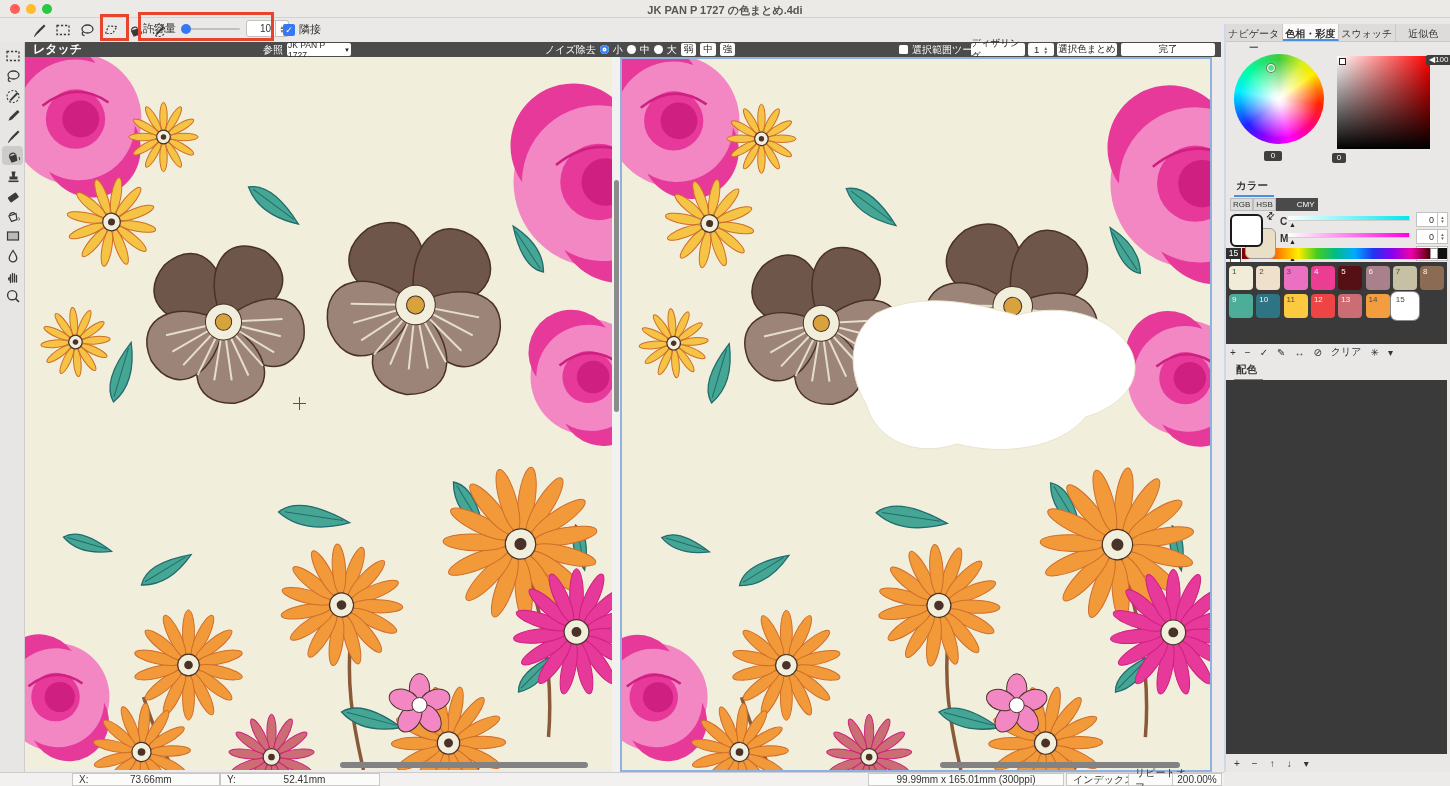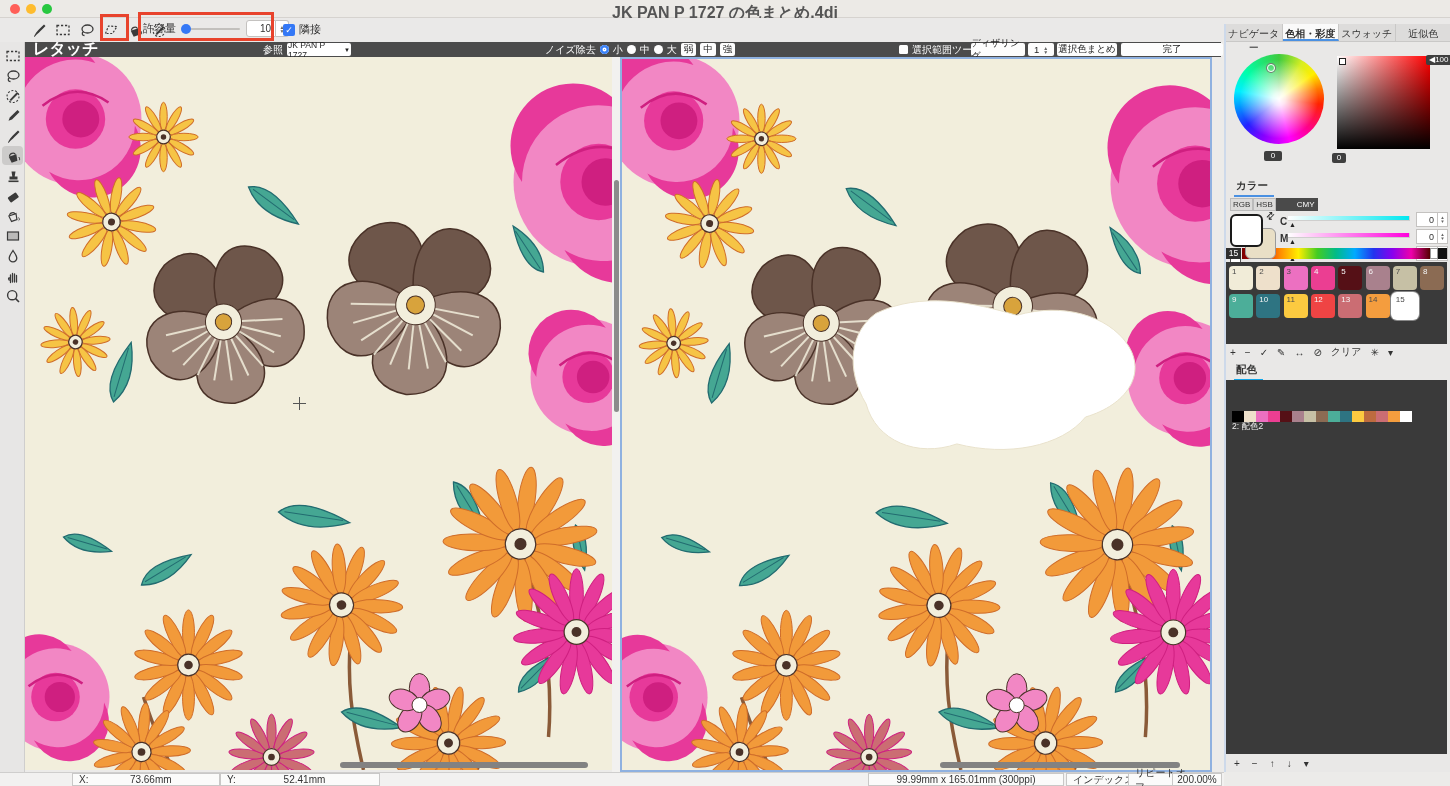--- a/index.html
+++ b/index.html
@@ -3,50 +3,50 @@
 <meta charset="utf-8">
 <style>
   * { margin:0; padding:0; box-sizing:border-box; }
   html,body { width:1450px; height:786px; overflow:hidden; }
   body { font-family:"Liberation Sans","DejaVu Sans",sans-serif; background:#ecebe9; position:relative; font-size:11px; color:#333; }
 
   
   .titlebar { position:absolute; left:0; top:0; width:1450px; height:18px; background:#eceae6; border-bottom:1px solid #d6d3cf; }
   .tl { position:absolute; top:4px; width:10px; height:10px; border-radius:50%; }
   .tl.r{ left:10px; background:#ff5f57;} .tl.y{ left:26px; background:#febc2e;} .tl.g{ left:42px; background:#28c840;}
-  .title { position:absolute; left:0; right:0; top:3px; text-align:center; font-size:16px; font-weight:bold; color:#555; }
+  .title { position:absolute; left:0; right:0; top:3px; text-align:center; font-size:11px; font-weight:bold; color:#555; }
 
   
   .toolbar { position:absolute; left:0; top:18px; width:1450px; height:24px; background:#eae9e8; }
   .tb-icons { position:absolute; left:28px; top:1px; display:flex; gap:3px; }
   .tb-icon { width:21px; height:21px; display:flex; align-items:center; justify-content:center; }
   .tol-group { position:absolute; left:143px; top:2px; display:flex; align-items:center; gap:6px; }
   .slider { position:relative; width:58px; height:2px; background:#c2c0bd; border-radius:1px; }
   .slider .knob { position:absolute; left:-1px; top:-4px; width:10px; height:10px; border-radius:50%; background:#3478f6; }
   .numbox { width:30px; height:17px; background:#fff; border:1px solid #c4c2c0; border-radius:3px 0 0 3px; font-size:10px; text-align:right; padding:2px 4px 0 0; }
   .stepper { width:13px; height:17px; background:#fff; border:1px solid #c4c2c0; border-left:none; border-radius:0 3px 3px 0; font-size:5px; color:#666; display:flex; flex-direction:column; align-items:center; justify-content:center; line-height:4px; }
   .adj-group { position:absolute; left:283px; top:4px; display:flex; align-items:center; gap:4px; }
   .cb-on { width:12px; height:12px; background:#3478f6; border-radius:2px; color:#fff; font-size:9px; line-height:12px; text-align:center; }
   .anno { position:absolute; border:3px solid #e8432c; z-index:50; pointer-events:none; }
   .overflow-arrow { position:absolute; right:8px; top:4px; font-size:11px; color:#222; }
 
   
   .optbar { position:absolute; left:25px; top:42px; width:1196px; height:15px; background:#4b4b4b; color:#fff; font-size:10px; }
   .optbar > div { position:absolute; top:0; height:15px; display:flex; align-items:center; gap:4px; }
-  .g-mode  { left:8px; font-weight:bold; font-size:16px; }
+  .g-mode  { left:8px; font-weight:bold; font-size:12px; }
   .g-ref   { left:238px; }
   .dropdown { width:64px; height:13px; background:#fff; color:#222; border-radius:2px; font-size:8.5px; display:flex; align-items:center; justify-content:space-between; padding:0 1px; }
   .g-noise { left:520px; }
   .radio { width:9px; height:9px; border-radius:50%; background:#fdfdfd; display:inline-block; }
   .radio.sel { background:#3b82f7; box-shadow:inset 0 0 0 2.5px #3b82f7, inset 0 0 0 4px #fff; }
   .mini-btn { height:13px; background:#fdfdfd; color:#222; border-radius:2px; padding:0 3px; font-size:9.5px; display:flex; align-items:center; }
   .g-dither { left:874px; }
   .cb-off { width:9px; height:9px; background:#fdfdfd; border-radius:1.5px; }
   .ob-btn { position:absolute !important; height:13px !important; top:1px !important; background:#fdfdfd; color:#222; border-radius:2px; font-size:9.5px; align-items:center; justify-content:center; display:flex; }
-  .b-dithering{ left:946px; width:54px; } .b-step{ left:1003px; width:26px; gap:2px;} .b-merge{ left:1032px; width:60px; } .b-done{ left:1096px; width:102px; }
+  .b-dithering{ left:946px; width:54px; } .b-step{ left:1003px; width:26px; gap:2px;} .b-merge{ left:1032px; width:60px; } .b-done{ left:1096px; width:94px; }
   .st-ar { font-size:5px; color:#666; line-height:4px; display:flex; flex-direction:column; }
 
   
   .palette { position:absolute; left:0; top:42px; width:25px; height:744px; background:#e7e6e5; border-right:1px solid #cfcecd; }
   .pal-tool { width:21px; height:19px; margin:0 0 0 2px; display:flex; align-items:center; justify-content:center; border-radius:4px; }
   .pal-tool.sel { background:#cccbca; }
 
   
   .canvas { position:absolute; background:#f2eedc; overflow:hidden; }
   .canvas svg { display:block; }
@@ -1005,40 +1005,20 @@
       <span>✎</span>
       <span>↔</span>
       <span>⊘</span>
       <span>クリア</span>
       <span>✳</span>
       <span>▾</span>
     </div>
 
   <div class="scheme-tab">配色</div>
   <div class="scheme-panel" id="scheme-panel">
-      <div class="scheme-row" style="top: 29px;">
-        <div class="scheme-chips">
-          <span class="scheme-chip" style="background: rgb(0, 0, 0);"></span>
-          <span class="scheme-chip" style="background: rgb(238, 224, 203);"></span>
-          <span class="scheme-chip" style="background: rgb(236, 112, 193);"></span>
-          <span class="scheme-chip" style="background: rgb(235, 62, 146);"></span>
-          <span class="scheme-chip" style="background: rgb(85, 16, 22);"></span>
-          <span class="scheme-chip" style="background: rgb(169, 129, 141);"></span>
-          <span class="scheme-chip" style="background: rgb(198, 192, 165);"></span>
-          <span class="scheme-chip" style="background: rgb(139, 107, 83);"></span>
-          <span class="scheme-chip" style="background: rgb(76, 174, 153);"></span>
-          <span class="scheme-chip" style="background: rgb(46, 116, 130);"></span>
-          <span class="scheme-chip" style="background: rgb(252, 202, 64);"></span>
-          <span class="scheme-chip" style="background: rgb(189, 107, 63);"></span>
-          <span class="scheme-chip" style="background: rgb(203, 109, 115);"></span>
-          <span class="scheme-chip" style="background: rgb(244, 157, 62);"></span>
-          <span class="scheme-chip" style="background: rgb(255, 255, 255);"></span>
-        </div>
-        <div class="scheme-lbl">2: 配色2</div>
-      </div>
     </div>
 
   <div class="sb-bottom" id="sb-bottom">
       <span>+</span>
       <span>−</span>
       <span>↑</span>
       <span>↓</span>
       <span>▾</span>
     </div>
 </div>

